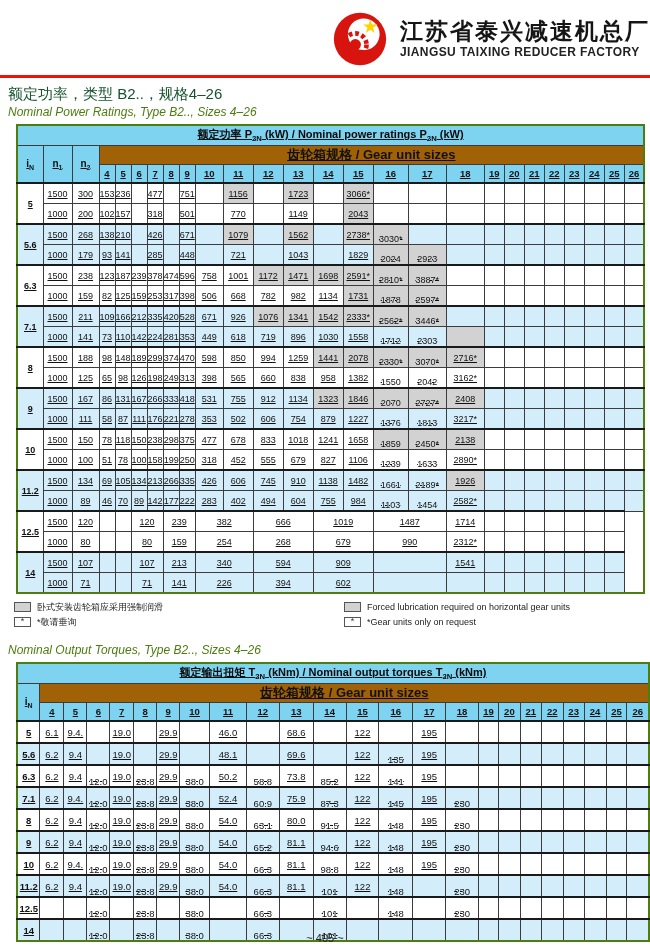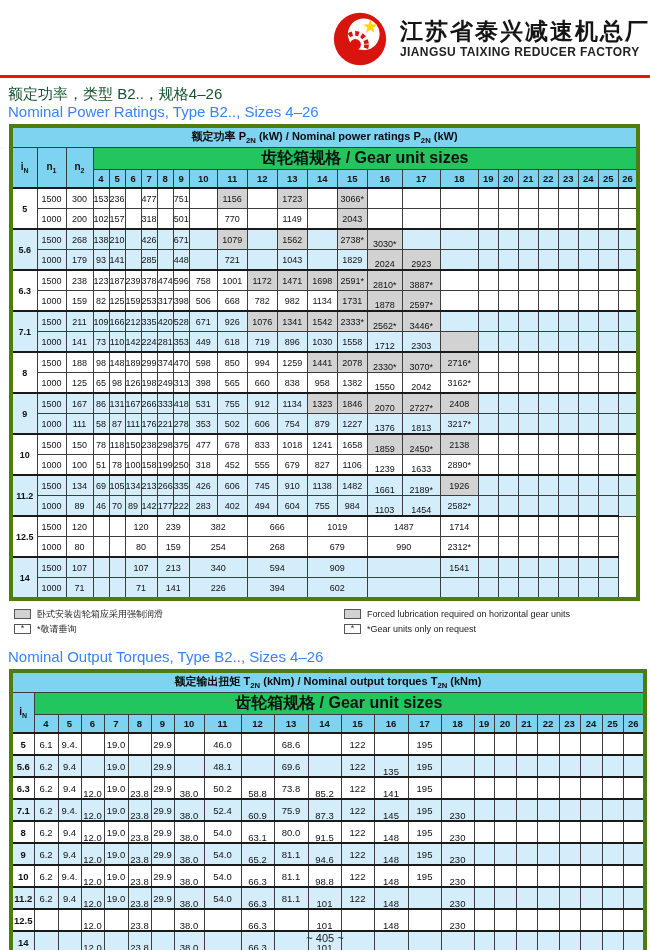--- a/index.html
+++ b/index.html
@@ -10,28 +10,28 @@
   .brand{display:flex;align-items:center;padding:8px 0 0 42px;height:62px;justify-content:flex-end;}
   .logo{width:56px;height:56px;flex:0 0 56px;}
   .brand-text{margin-left:12px;}
   .company-cn{font-size:23px;font-weight:bold;letter-spacing:2px;color:#151515;line-height:26px;}
   .company-en{font-size:12px;font-weight:bold;letter-spacing:0.4px;color:#222;line-height:16px;}
   .redline{height:3px;background:#ec1309;margin-top:5px;}
 
   
   .sec-title{margin:7px 0 3px 8px;line-height:18px;}
   .sec-title .cn{font-size:15px;color:#14532d;}
-  .sec-title .en{font-size:15px;color:#3b82f6;}
+  .sec-title .en{font-size:12px;color:#4d7c0f;font-style:italic;}
 
   
-  table.gtable{border-collapse:collapse;table-layout:fixed;margin-left:9px;border:4px solid #4d7c0f;}
+  table.gtable{border-collapse:collapse;table-layout:fixed;margin-left:16px;border:2px solid #4d7c0f;text-decoration:underline;}
   table.gtable th,table.gtable td{border:1px solid #3c3c3c;text-align:center;vertical-align:middle;
     padding:0;overflow:hidden;white-space:nowrap;}
   .tband1{background:#7ed3f1;font-size:11px;font-weight:bold;height:19px;color:#0a0a0a;}
-  .tband2{background:#22c55e;font-size:16px;font-weight:bold;height:15px;}
+  .tband2{background:#a16207;font-size:13px;font-weight:bold;height:15px;}
   th.corner{background:#7ed3f1;font-size:10px;font-weight:bold;}
   th.szhead{background:#7ed3f1;font-size:9.5px;font-weight:bold;height:17px;}
   sub{font-size:70%;}
   td.incell{font-weight:bold;font-size:9.5px;}
   #t1 td{font-size:9px;height:19px;}
   #t2 td{font-size:9.5px;height:20px;}
   tr.blue td{background:#d4edfa;}
   td.gray{background:#d2d2d2 !important;}
   tr.gtop td{border-top:2px solid #1a1a1a;}
   td.szfirst,th.szfirst{border-left:2px solid #1a1a1a;}

